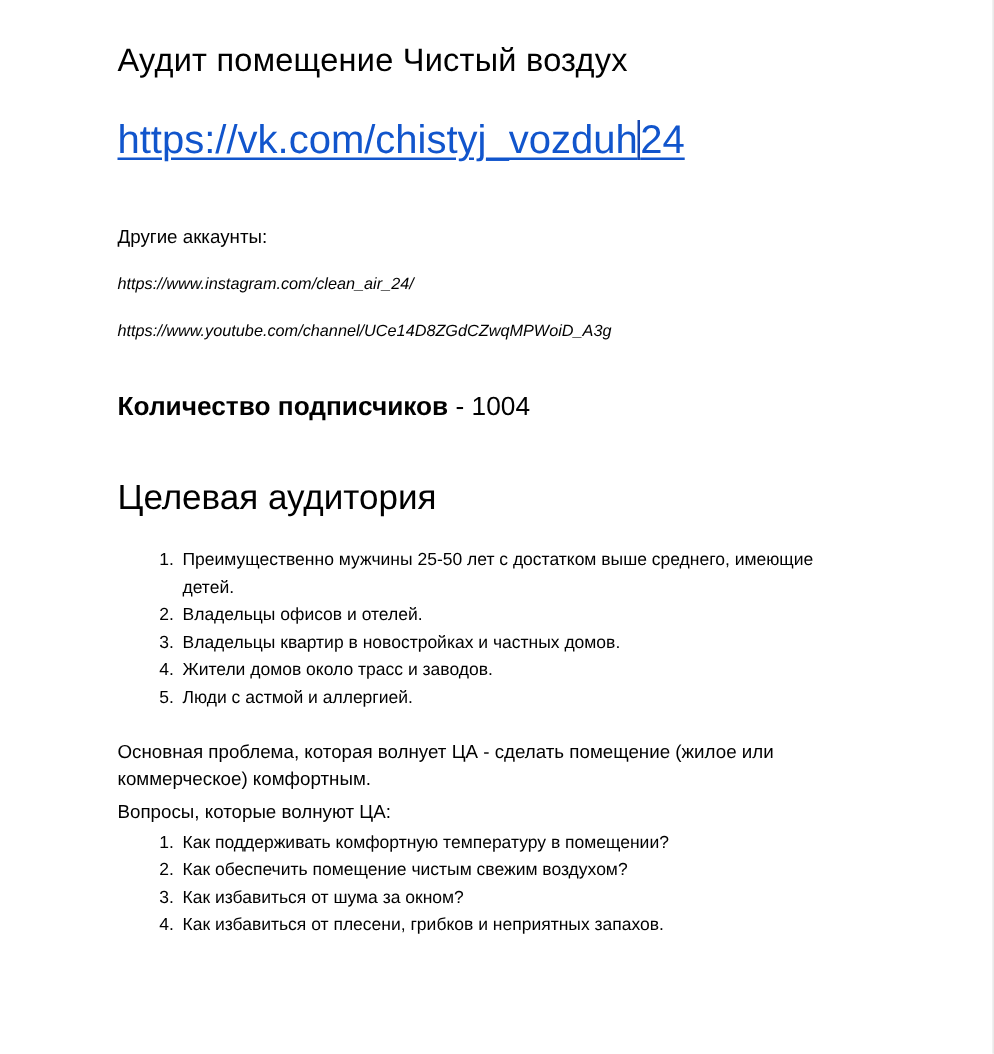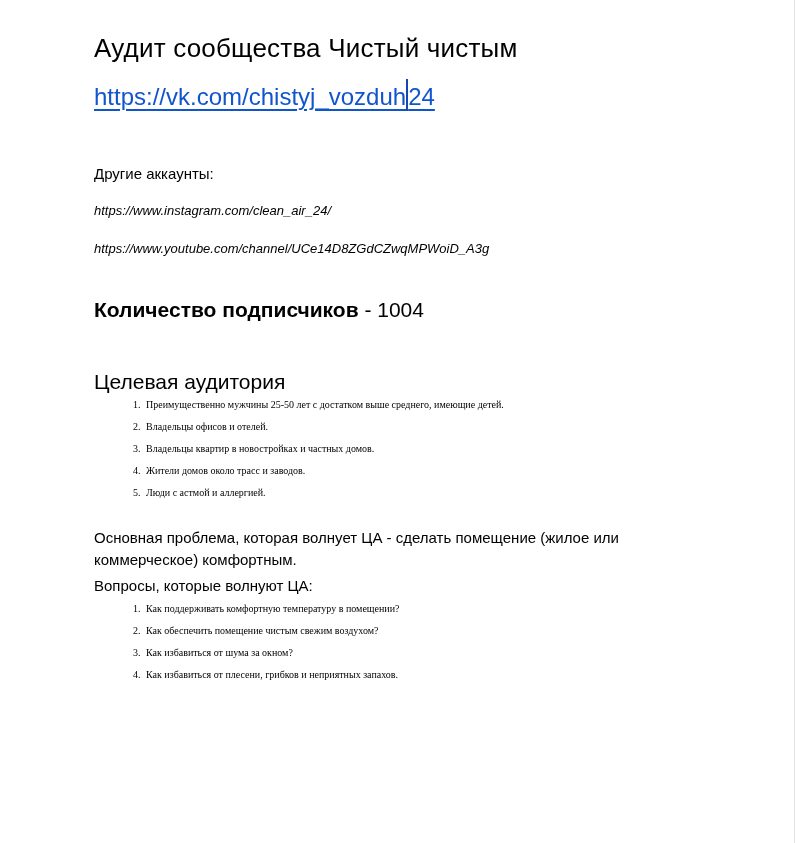--- a/index.html
+++ b/index.html
@@ -21,22 +21,22 @@
 
   .doc-title {
     font-size: 26px;
     line-height: 33px;
     font-weight: 400;
     color: #000000;
     letter-spacing: 0.2px;
   }
 
   .link-line {
-    margin-top: 14px;
-    font-size: 24px;
+    margin-top: 31px;
+    font-size: 32px;
     line-height: 30px;
   }
   .doc-link {
     color: #1155cc;
     text-decoration: underline;
     text-decoration-thickness: 2px;
     text-underline-offset: 4px;
     cursor: pointer;
   }
   .caret {
@@ -65,32 +65,31 @@
 
   .subscribers {
     margin-top: 44px;
     font-size: 21px;
     line-height: 18px;
   }
   .subscribers .label { font-weight: 700; }
 
   .audience-heading {
     margin-top: 50px;
-    font-size: 21px;
+    font-size: 28px;
     line-height: 25px;
     font-weight: 400;
   }
 
   ol.doc-list {
-    margin: 0 0 0 0;
+    margin: 26px 0 0 0;
     padding-left: 49px;
-    font-size: 10px;
+    font-size: 14px;
     line-height: 22px;
     list-style: decimal outside;
-    font-family: Liberation Serif, serif;
   }
   ol.doc-list li { padding-left: 3px; }
 
   .para {
     margin-top: 23px;
     font-size: 15px;
     line-height: 22px;
   }
   .questions-intro {
     margin-top: 4px;
@@ -98,21 +97,21 @@
     line-height: 22px;
   }
   ol.questions-list { margin-top: 1px; }
 </style>
 </head>
 <body>
 
 <div class="page">
   <div class="content">
 
-    <div class="doc-title">Аудит сообщества Чистый чистым</div>
+    <div class="doc-title">Аудит помещение Чистый воздух</div>
 
     <div class="link-line">
       <a class="doc-link"><span>https://vk.com/chistyj_vozduh</span><span class="caret"></span><span>24</span></a>
     </div>
 
     <div class="accounts-label">Другие аккаунты:</div>
 
     <div class="account-url first">https://www.instagram.com/clean_air_24/</div>
 
 

